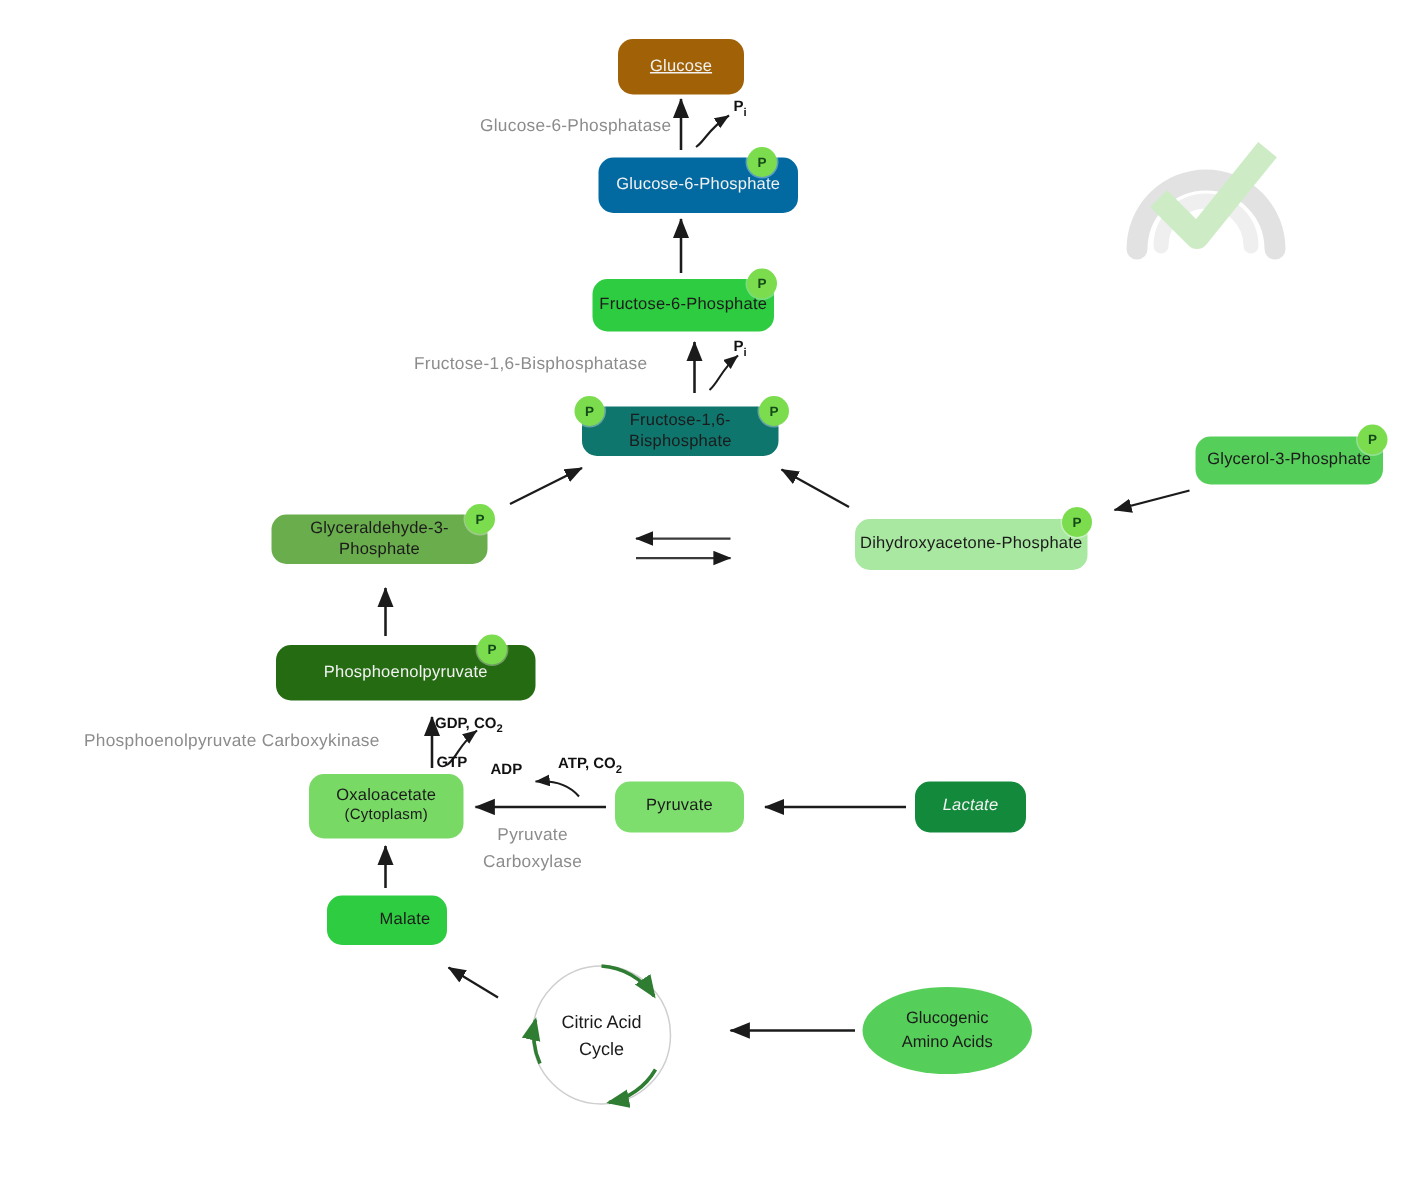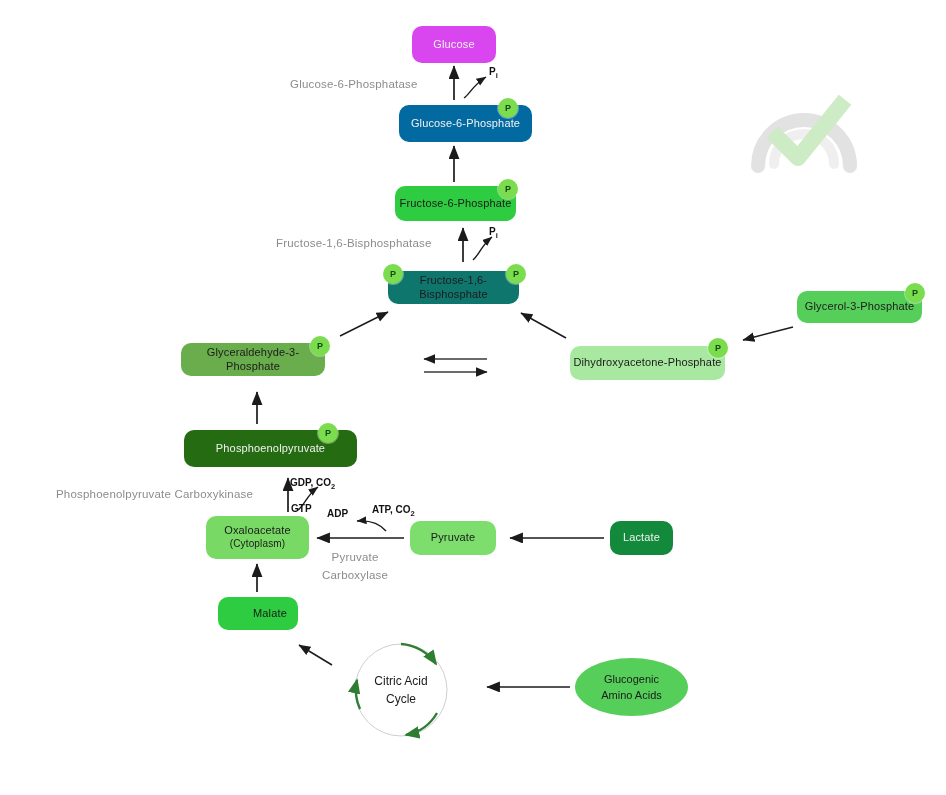--- a/index.html
+++ b/index.html
@@ -148,21 +148,21 @@
     <path d="M53 7 A46 46 0 0 1 88 27" fill="none" stroke="#2f7d32" stroke-width="2.4" marker-end="url(#ahg2)"></path>
     <path d="M89 76 A46 46 0 0 1 58 98" fill="none" stroke="#2f7d32" stroke-width="2.4" marker-end="url(#ahg2)"></path>
     <path d="M12 72 A46 46 0 0 1 9 43" fill="none" stroke="#2f7d32" stroke-width="2.4" marker-end="url(#ahg2)"></path>
     <defs>
       <marker id="ahg2" markerWidth="7" markerHeight="7" refX="5.6" refY="2.6" orient="auto">
         <path d="M0,0 L6.4,2.6 L0,5.2 z" fill="#2f7d32"></path>
       </marker>
     </defs>
   </svg>
 
-  <div class="node dark" style="left:412px;top:26px;width:84px;height:37px;background:#d946ef;">
+  <div class="node dark" style="left:412px;top:26px;width:84px;height:37px;background:#a16207;text-decoration:underline;">
     <span>Glucose</span>
   </div>
 
   <div class="node dark" style="left:399px;top:105px;width:133px;height:37px;background:#0369a1;">
     <span>Glucose-6-Phosphate</span>
   </div>
   <div class="pdot" style="left:498px;top:98px;">P</div>
 
   <div class="node" style="left:395px;top:186px;width:121px;height:35px;background:#2ecc40;">
     <span>Fructose-6-Phosphate</span>
@@ -197,34 +197,34 @@
 
   <div class="node" style="left:206px;top:516px;width:103px;height:43px;background:#78d965;">
     <span>Oxaloacetate</span>
     <span class="sub">(Cytoplasm)</span>
   </div>
 
   <div class="node" style="left:410px;top:521px;width:86px;height:34px;background:#7ede6d;">
     <span>Pyruvate</span>
   </div>
 
-  <div class="node dark" style="left:610px;top:521px;width:63px;height:34px;background:#13893c;">
+  <div class="node dark" style="left:610px;top:521px;width:74px;height:34px;background:#13893c;font-style:italic;">
     <span>Lactate</span>
   </div>
 
   <div class="node" style="left:218px;top:597px;width:80px;height:33px;background:#2ecc40;padding-left:24px;">
     <span>Malate</span>
   </div>
 
   <div class="ellipse" style="left:575px;top:658px;width:113px;height:58px;background:#56cf5a;">
     <span>Glucogenic</span>
     <span>Amino Acids</span>
   </div>
 
-  <div class="enz" style="left:290px;top:78px;">Glucose-6-Phosphatase</div>
+  <div class="enz" style="left:320px;top:78px;">Glucose-6-Phosphatase</div>
   <div class="enz" style="left:276px;top:237px;">Fructose-1,6-Bisphosphatase</div>
   <div class="enz" style="left:56px;top:488px;">Phosphoenolpyruvate Carboxykinase</div>
 
   <div class="enz" style="left:322px;top:549px;text-align:center;line-height:1.55;">
     <div>Pyruvate</div>
     <div>Carboxylase</div>
   </div>
 
   <div class="cof" style="left:489px;top:66px;">
     <span>P</span><sub>i</sub>

